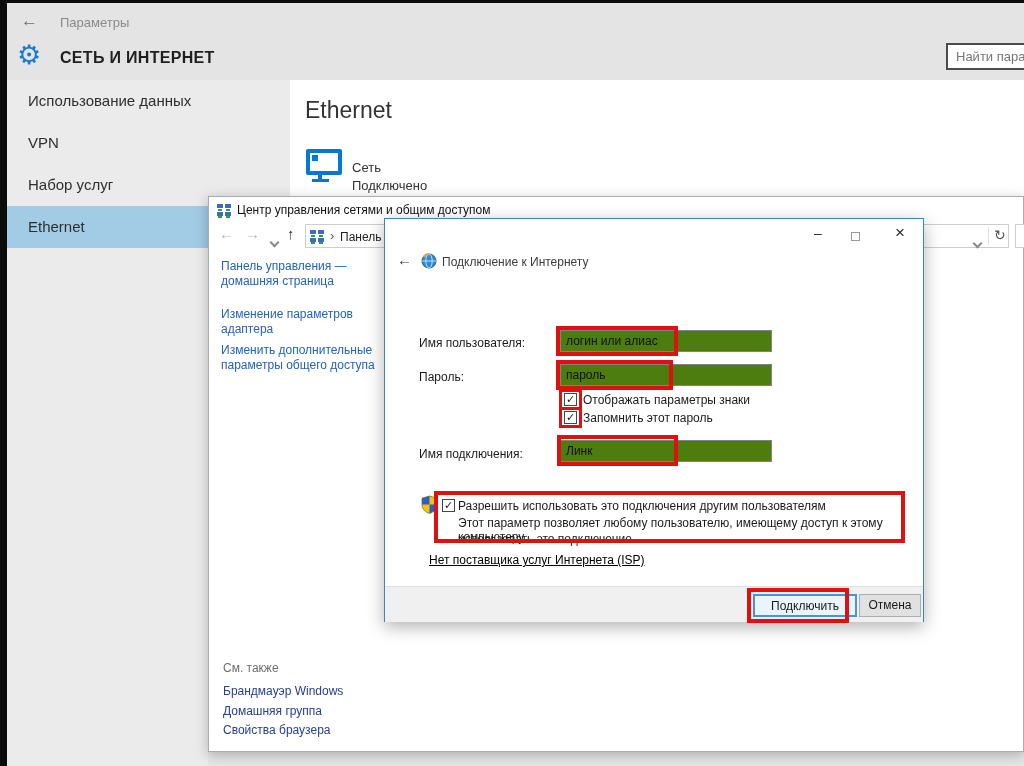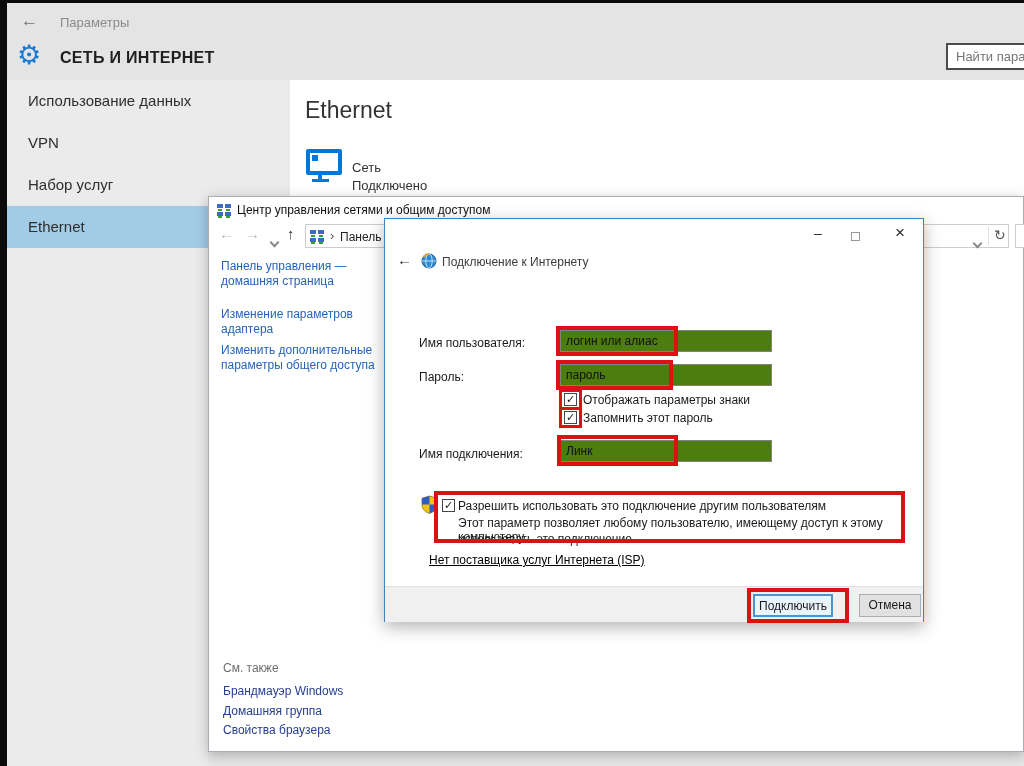--- a/index.html
+++ b/index.html
@@ -85,21 +85,21 @@
   #lab-show { left:198px; top:174px; }
   #lab-remember { left:198px; top:192px; }
   #d-shield { left:36px; top:276px; }
   #allow-label { left:73px; top:280px; }
   #allow-desc1 { left:73px; top:297px; }
   #allow-desc2 { left:73px; top:313px; }
   #isp-link { left:44px; top:334px; font-size:12px; color:#000000; text-decoration:underline; cursor:pointer; }
   #d-footer { left:0; top:367px; width:538px; height:36px; background:#f0f0f0; border-top:1px solid #dfdfdf; }
   .btn { position:absolute; height:23px; font-size:12px; text-align:center; line-height:20px;
          color:#1a1a1a; cursor:pointer; }
-  #btn-connect { left:368px; top:375px; width:80px; background:#eaf4fd; border:2px solid #4a94d4; }
+  #btn-connect { left:368px; top:375px; width:104px; background:#eaf4fd; border:2px solid #4a94d4; }
   #btn-cancel  { left:474px; top:375px; width:62px; background:#e1e1e1; border:1px solid #adadad; line-height:21px; }
 
   
   .redbox { position:absolute; border:4px solid #dd1111; pointer-events:none; z-index:30; }
   .redbox.thin { border-width:3px; }
   #red-user { left:171px; top:107px; width:122px; height:30px; }
   #red-pass { left:171px; top:141px; width:117px; height:30px; }
   #red-show { left:174px; top:170px; width:23px; height:21px; }
   #red-remember { left:174px; top:188px; width:23px; height:21px; }
   #red-conn { left:172px; top:216px; width:121px; height:31px; }
@@ -244,21 +244,21 @@
           </clipPath>
         </defs>
       <path d="M8.5 1 L16 3.2 V9.5 C16 14.5 12.3 17.3 8.5 18.4 C4.7 17.3 1 14.5 1 9.5 V3.2 Z" fill="#f4c30c" stroke="#8a7110" stroke-width="0.8"></path>
       <g clip-path="url(#shclip)">
         <rect x="0" y="0" width="8.5" height="9.5" fill="#2b5fc7"></rect>
         <rect x="8.5" y="9.5" width="8.5" height="9.5" fill="#2b5fc7"></rect>
       </g>
     </svg>
   </span>
   <span class="cb" id="cb-allow">✓</span>
-  <span class="cb-label" id="allow-label">Разрешить использовать это подключение другим пользователям</span>
+  <span class="cb-label" id="allow-label">Разрешить использовать это подключения другим пользователям</span>
   <span class="cb-label" id="allow-desc1">Этот параметр позволяет любому пользователю, имеющему доступ к этому компьютеру,</span>
   <span class="cb-label" id="allow-desc2">использовать это подключение.</span>
 
   <span class="abs" id="isp-link">Нет поставщика услуг Интернета (ISP)</span>
 
   <div class="abs" id="d-footer"></div>
   <div class="btn" id="btn-connect">Подключить</div>
   <div class="btn" id="btn-cancel">Отмена</div>
 
   <div class="redbox" id="red-user"></div>

